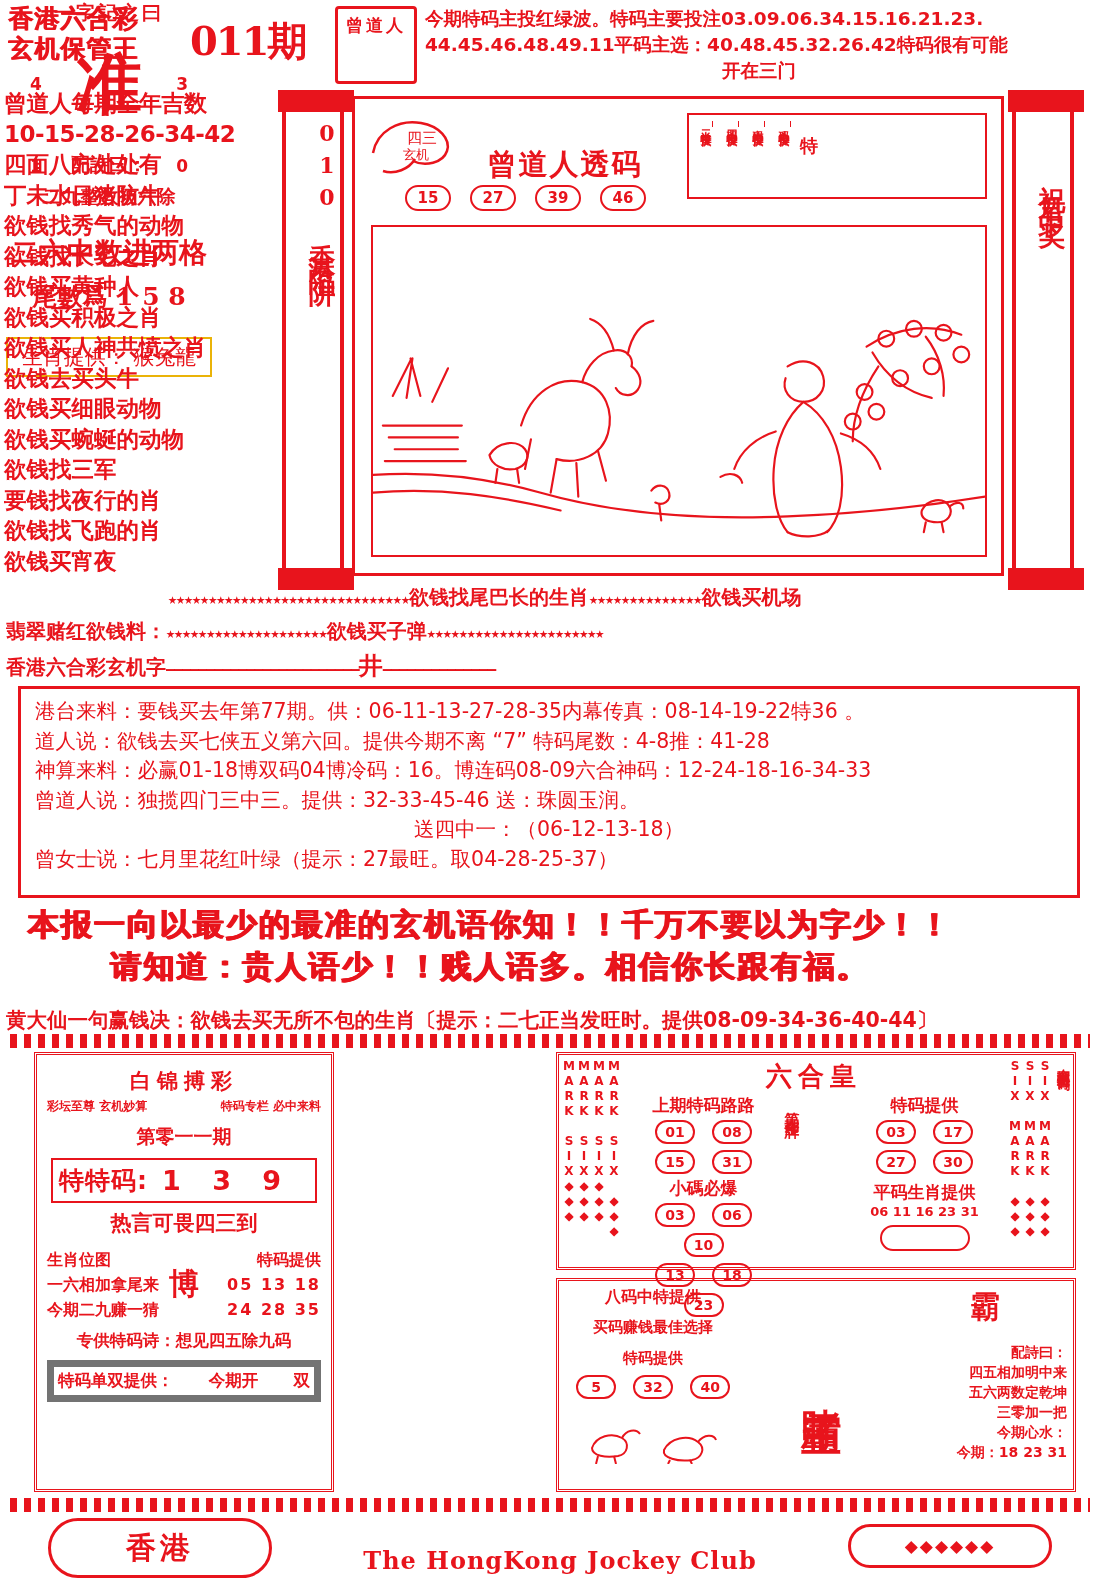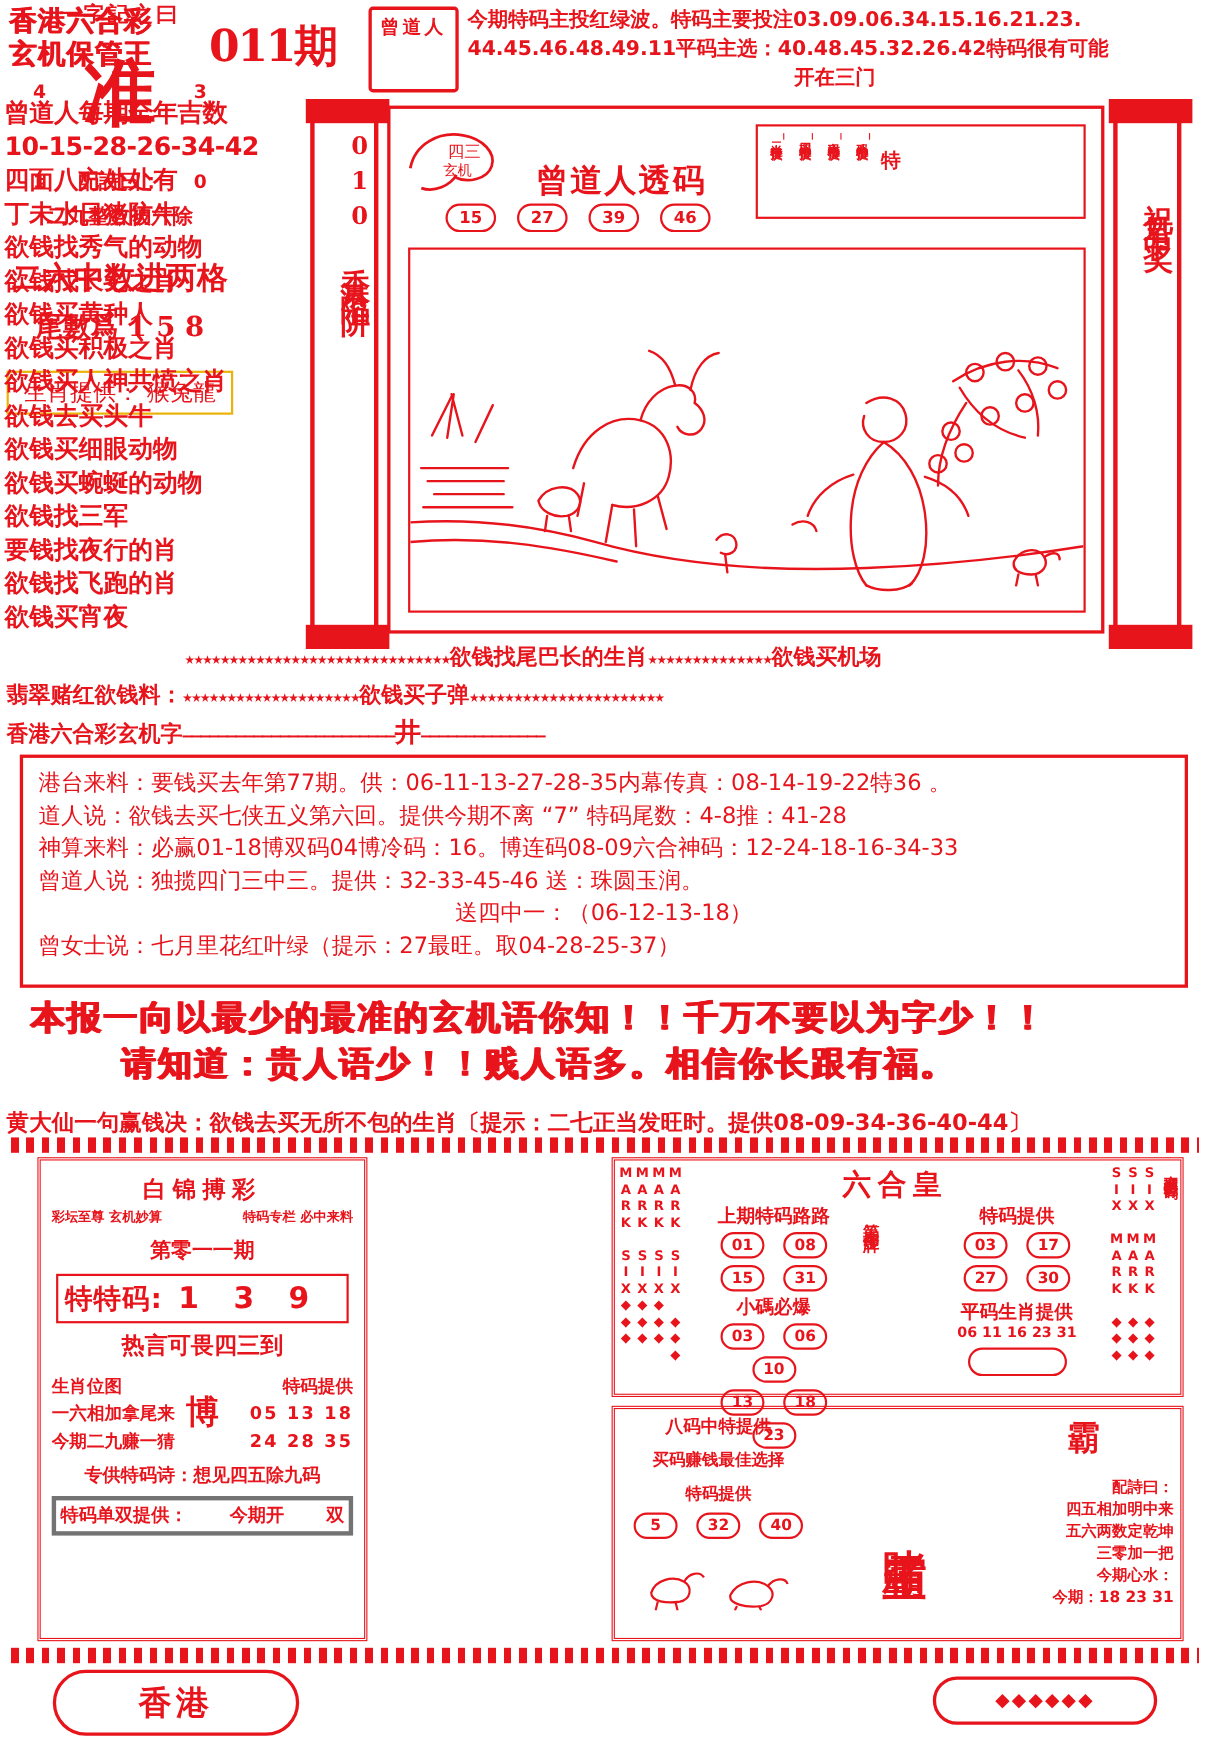--- a/index.html
+++ b/index.html
@@ -157,21 +157,21 @@
   .p1 .special .lbl { letter-spacing:1px; }
   .p1 .special .num { font-size:27px; letter-spacing:11px; }
   .p1 .phrase { text-align:center; font-size:21px; font-weight:bold; margin-top:6px; }
   .p1 .grid { display:flex; margin:10px 10px 0 10px; font-size:16px; font-weight:bold; }
   .p1 .gcol { flex:1; }
   .p1 .gcol .gl { line-height:25px; white-space:nowrap; }
   .p1 .bo { font-size:30px; font-weight:bold; align-self:center; padding:0 4px; }
   .p1 .nums { line-height:25px; letter-spacing:2px; font-size:16px; }
   .p1 .foot1 { text-align:center; font-size:16.5px; font-weight:bold; margin-top:8px; }
   .p1 .foot2 {
-    margin:8px 10px 0 10px; border:4px solid #737373; padding:3px 4px;
+    margin:8px 10px 0 10px; border:7px solid #737373; padding:3px 4px;
     font-size:16.5px; font-weight:bold; display:flex; justify-content:space-between;
   }
 
   .p2 { left:330px; top:1052px; width:218px; height:440px; border:none; }
   .p2 .t { text-align:center; font-size:19px; font-weight:bold; letter-spacing:3px; }
   .p2 .bigchar {
     text-align:center; font-size:66px; font-weight:bold; font-family:"DejaVu Serif", serif;
     margin-top:14px;
   }
   .p2 .corner { position:absolute; font-size:17px; font-weight:bold; }
@@ -538,15 +538,16 @@
           <div>今期：18 23 31</div>
         </div>
       </div>
     </div>
   </div>
 
   <div class="foot-logo">
     <div class="in">香港</div>
   </div>
   <div class="foot-cn">香港赛马会香港彩券管理局</div>
+  <div class="foot-en">The HongKong Jockey Club</div>
   <div class="foot-right">◆◆◆◆◆◆</div>
 
 </div>
 
 </body></html>

